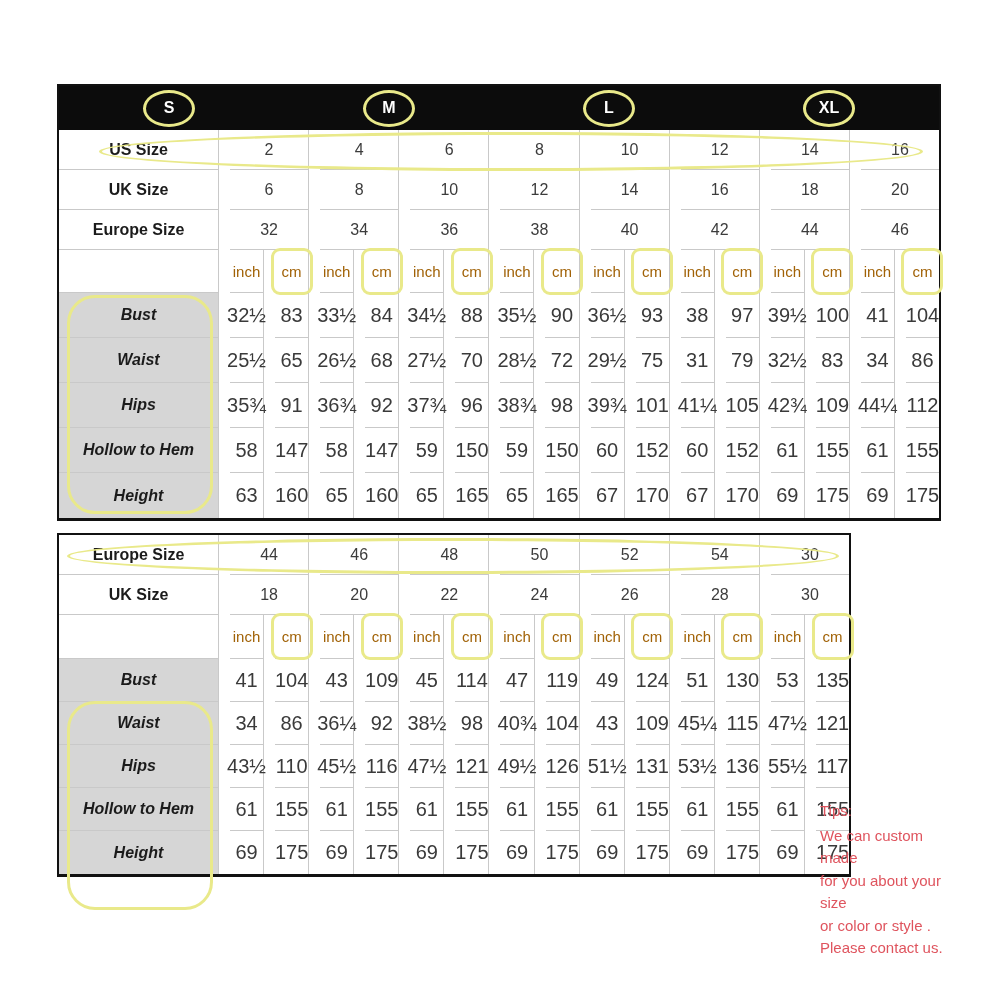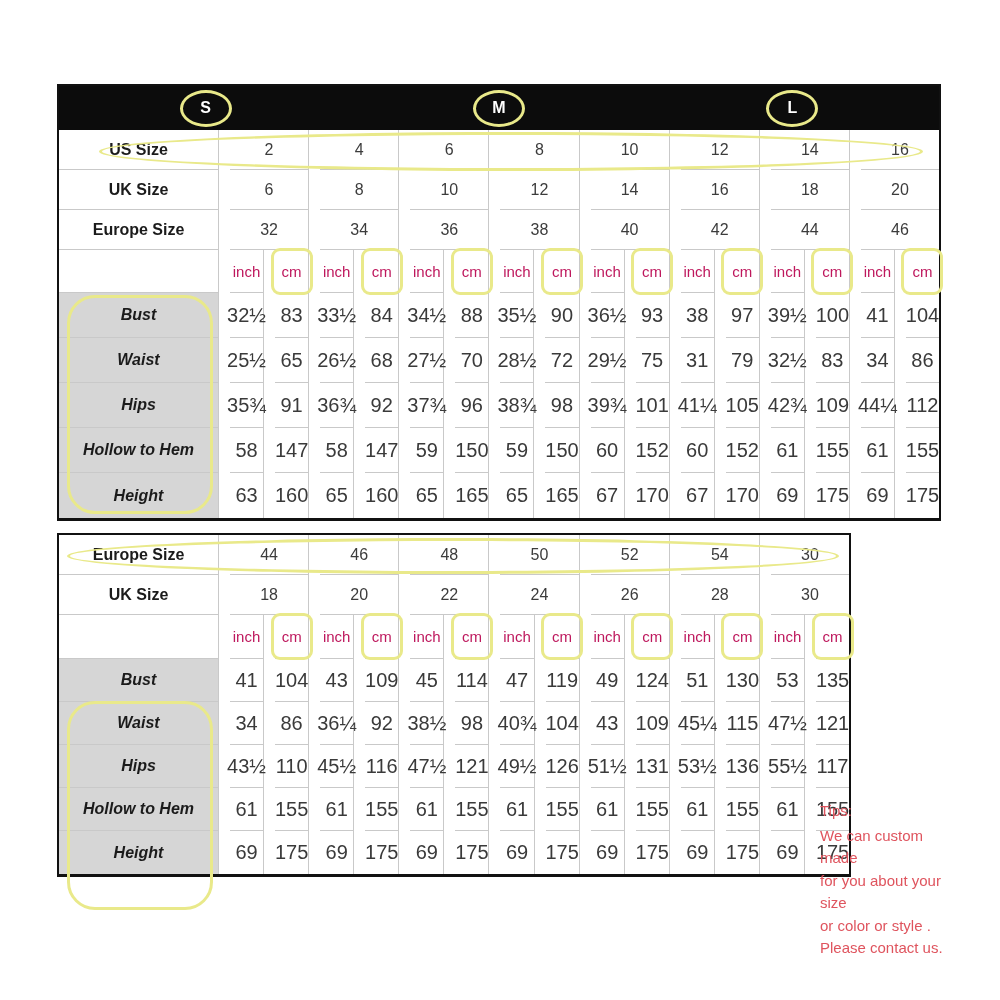--- a/index.html
+++ b/index.html
@@ -34,21 +34,21 @@
     white-space:nowrap;
   }
   .cell:last-child { border-right:none; }
   .row:last-child .cell { border-bottom:none; }
 
   .label-cell {
     flex:none; width:160px;
     font-weight:bold; color:#1b1b1b; font-size:16px;
   }
   .size-row    { height:40px; font-size:16px; color:#3c3c3c; }
-  .unit-row    { height:43px; font-size:15px; color:#be185d; }
+  .unit-row    { height:43px; font-size:15px; color:#a16207; }
   .measure-row { height:45px; font-size:20px; color:#3a3a3a; }
   #plus-table .unit-row    { height:44px; }
   #plus-table .measure-row { height:43px; }
   .measure-row .label-cell { background:#d6d6d6; font-size:16px;font-style:italic; }
 
   
   .thead {
     display:flex; height:44px;
     background:#0c0c0c; color:#fff;
   }
@@ -103,20 +103,25 @@
           </span>
       </div>
       <div class="hgroup">
         <span class="size-ring" style="border-color: rgb(233, 233, 138);">
             <span>M</span>
           </span>
       </div>
       <div class="hgroup">
         <span class="size-ring" style="border-color: rgb(233, 233, 138);">
             <span>L</span>
+          </span>
+      </div>
+      <div class="hgroup">
+        <span class="size-ring" style="border-color: rgb(233, 233, 138);">
+            <span>XL</span>
           </span>
       </div>
     </div>
     <div id="standard-body">
         <div class="row size-row">
           <div class="cell label-cell">US Size</div>
           <div class="cell ">2</div>
           <div class="cell ">4</div>
           <div class="cell ">6</div>
           <div class="cell ">8</div>

